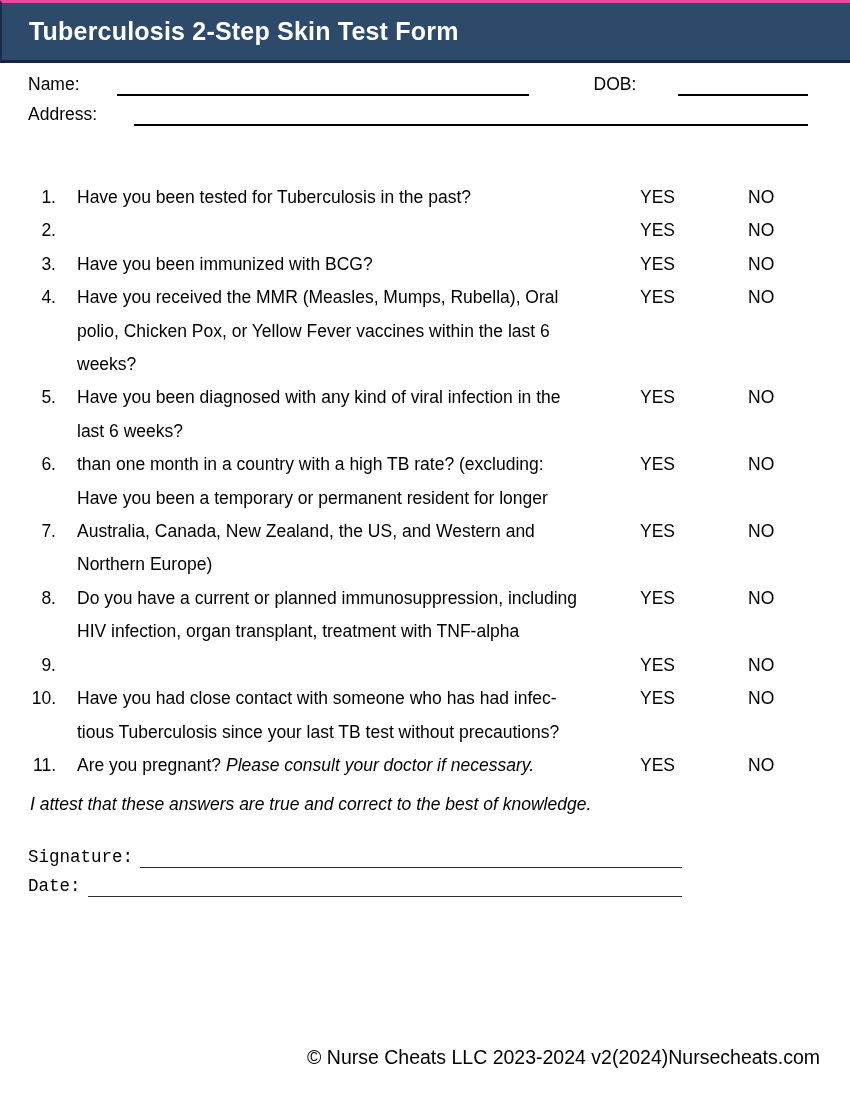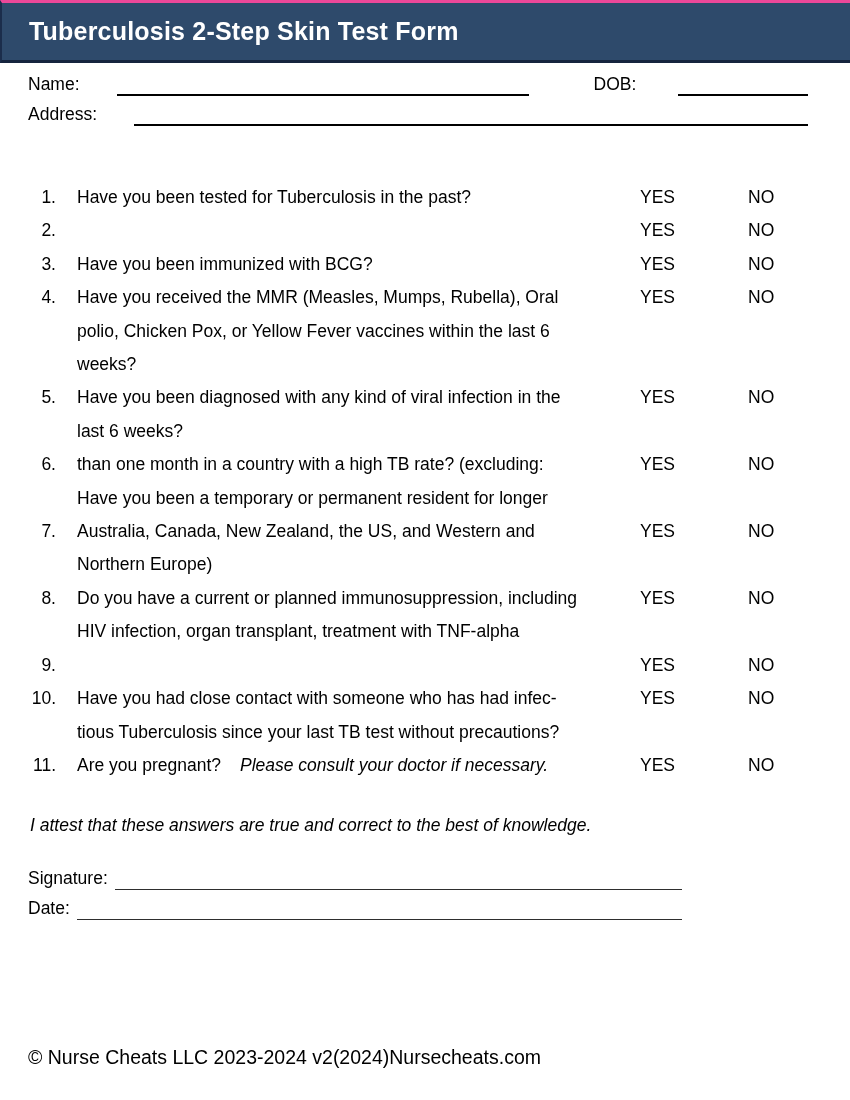--- a/index.html
+++ b/index.html
@@ -46,41 +46,41 @@
 
   
   .questions { margin-top: 55px; padding-left: 28px; font-size: 17.5px; }
   .q-row { position: relative; display: flex; }
   .q-num { width: 28px; flex: none; text-align: right; line-height: 33.4px; }
   .q-text { margin-left: 21px; width: 540px; }
   .q-line { line-height: 33.4px; white-space: nowrap; }
   .q-yes { position: absolute; left: 612px; top: 0; line-height: 33.4px; }
   .q-no  { position: absolute; left: 720px; top: 0; line-height: 33.4px; }
   .italic { font-style: italic; }
-  .q-note { margin-left: 19px; }
+  .q-note { margin-left: 5px; }
 
   
   .attestation {
-    margin: 32px 0 0 30px;
+    margin: 11px 0 0 30px;
     font-size: 17.5px;
     font-style: italic;
     line-height: 23px;
   }
 
   
   .sig-block { margin: 31px 0 0 28px; width: 654px; font-size: 17.5px; }
-  .sig-row { display: flex; align-items: flex-end; margin-bottom: 8px; }
+  .sig-row { display: flex; align-items: flex-end; margin-bottom: 8px; font-family: Liberation Mono, monospace; }
   .sig-line { flex: 1; border-bottom: 1.5px solid #2e2e2e; height: 21px; margin-left: 7px; }
 
   
   .footer {
     position: absolute;
     left: 28px; right: 30px; top: 1046px;
     display: flex;
-    justify-content: flex-start;
+    justify-content: flex-end;
     align-items: baseline;
     font-size: 19.5px;
   }
 </style>
 </head>
 <body>
 
 <div class="header-bar">
   <div class="page-title">Tuberculosis 2-Step Skin Test Form</div>
 </div>

